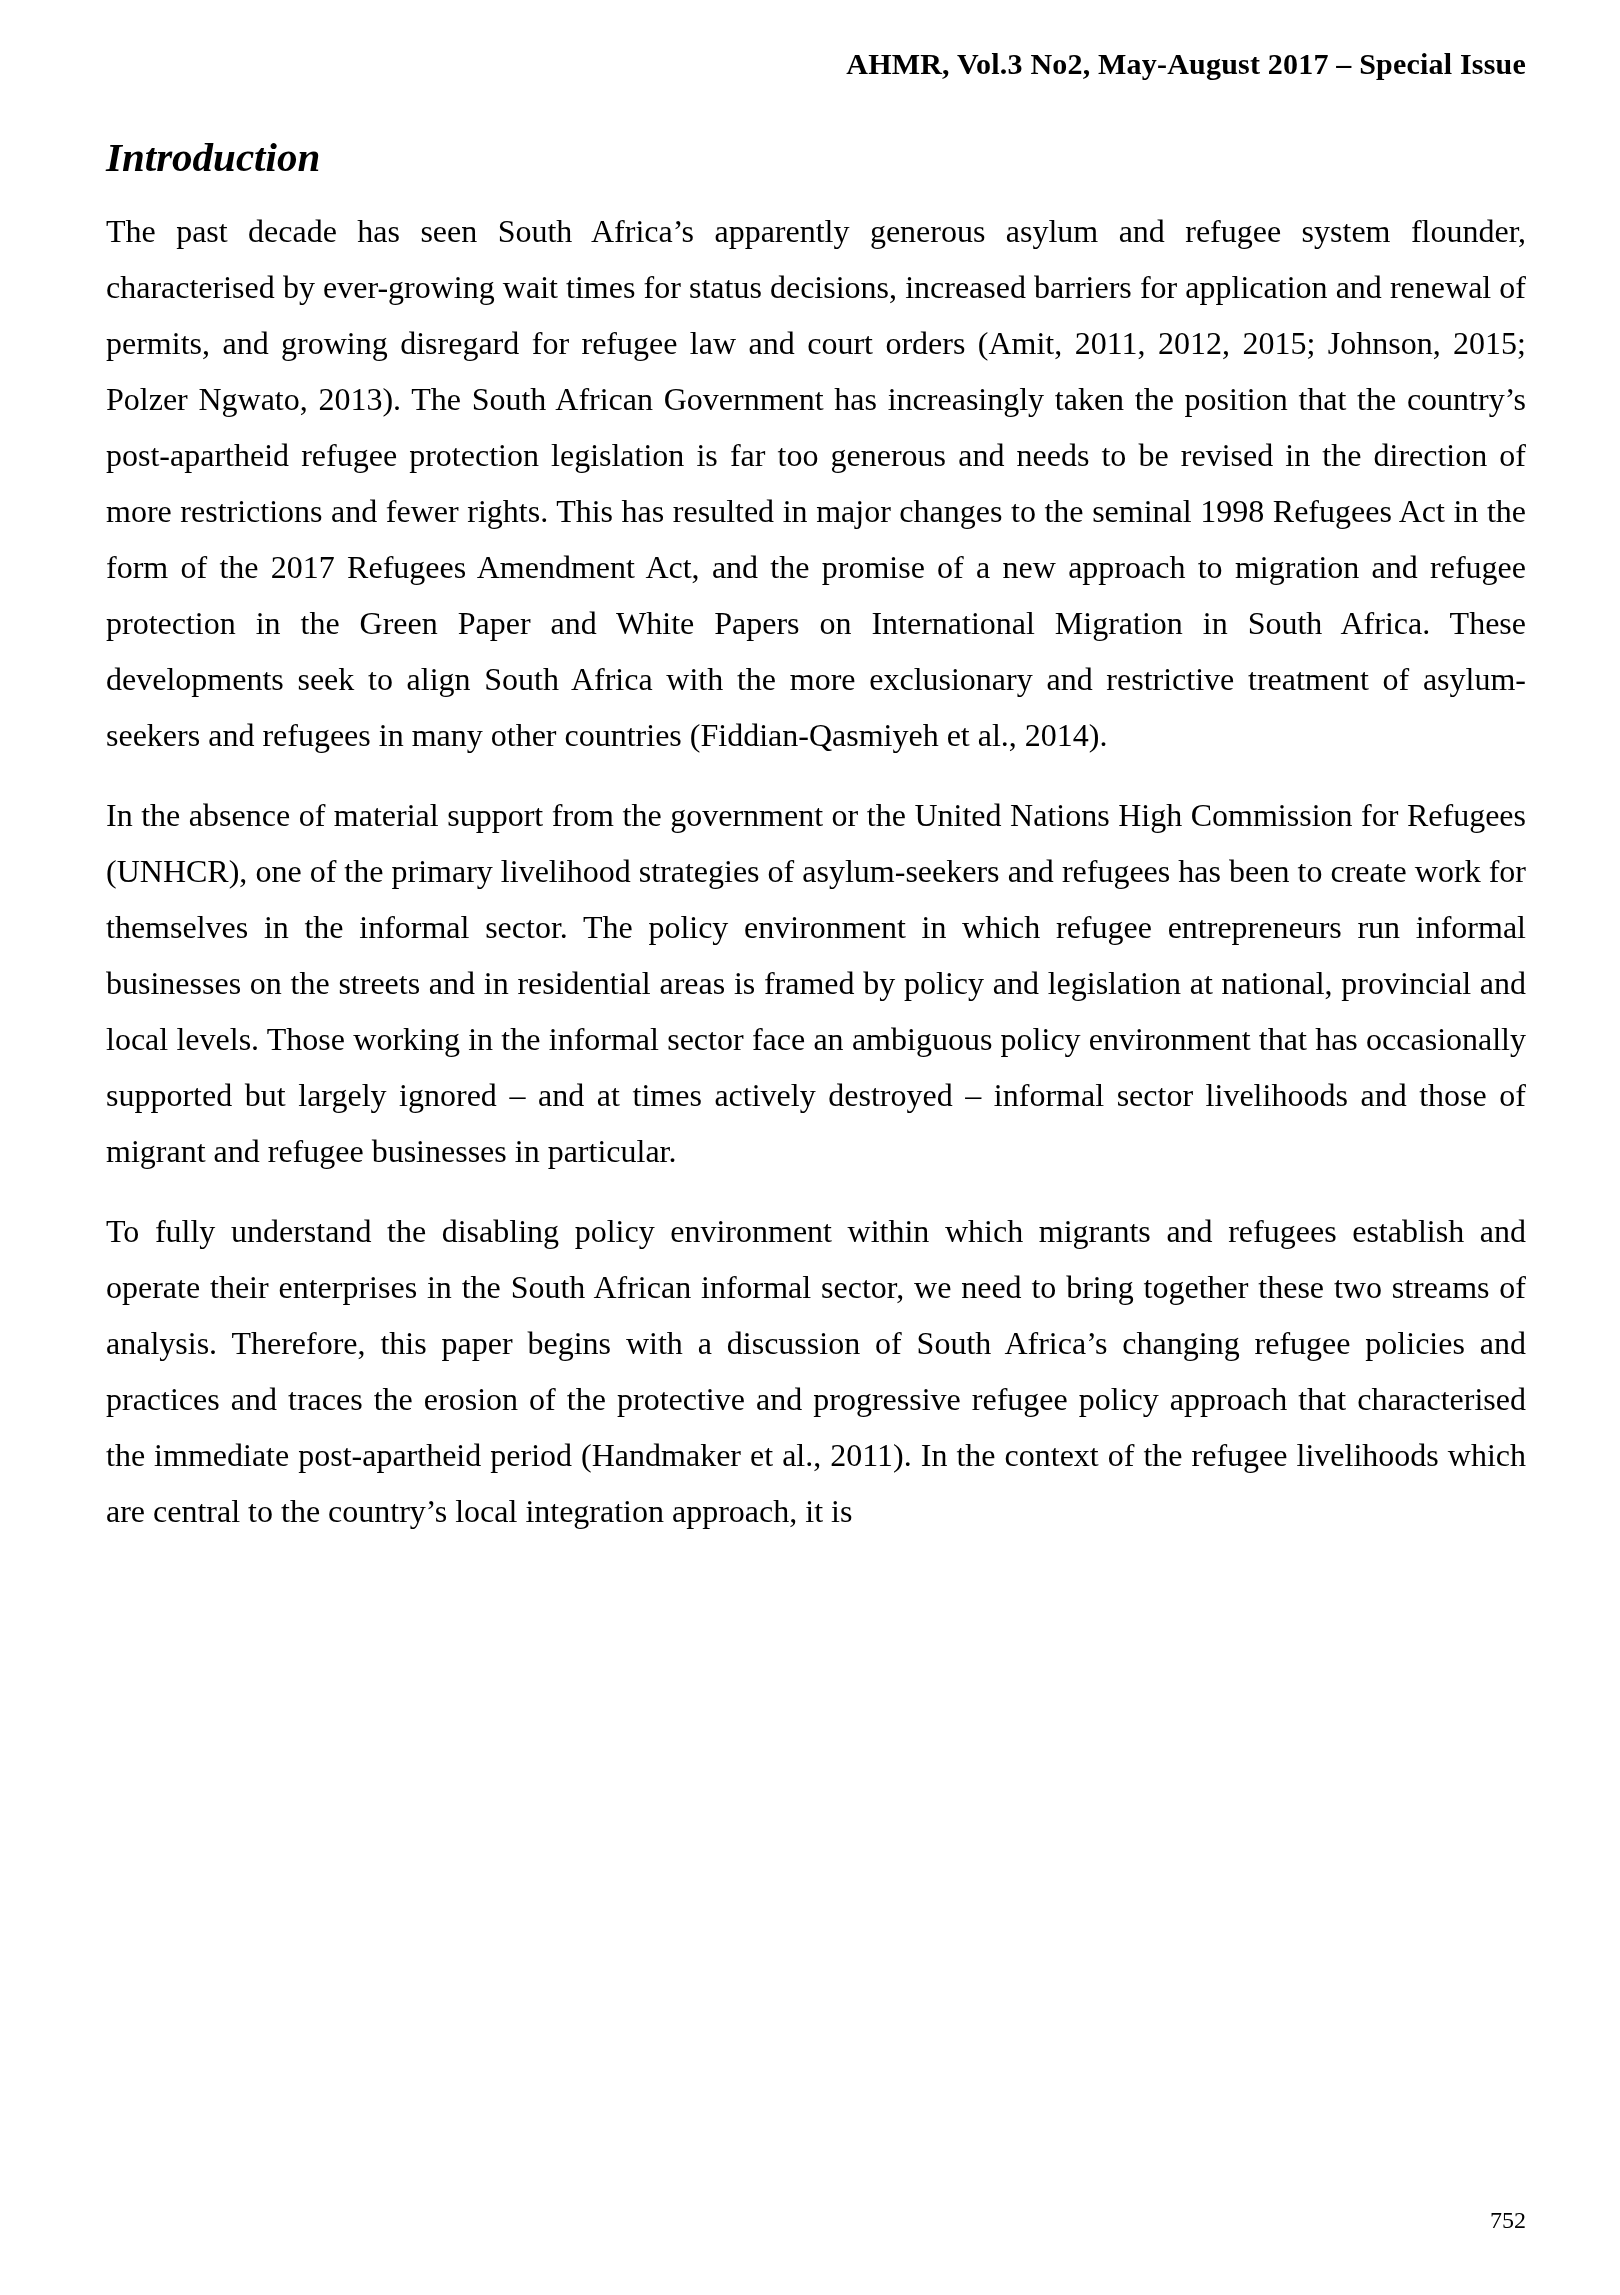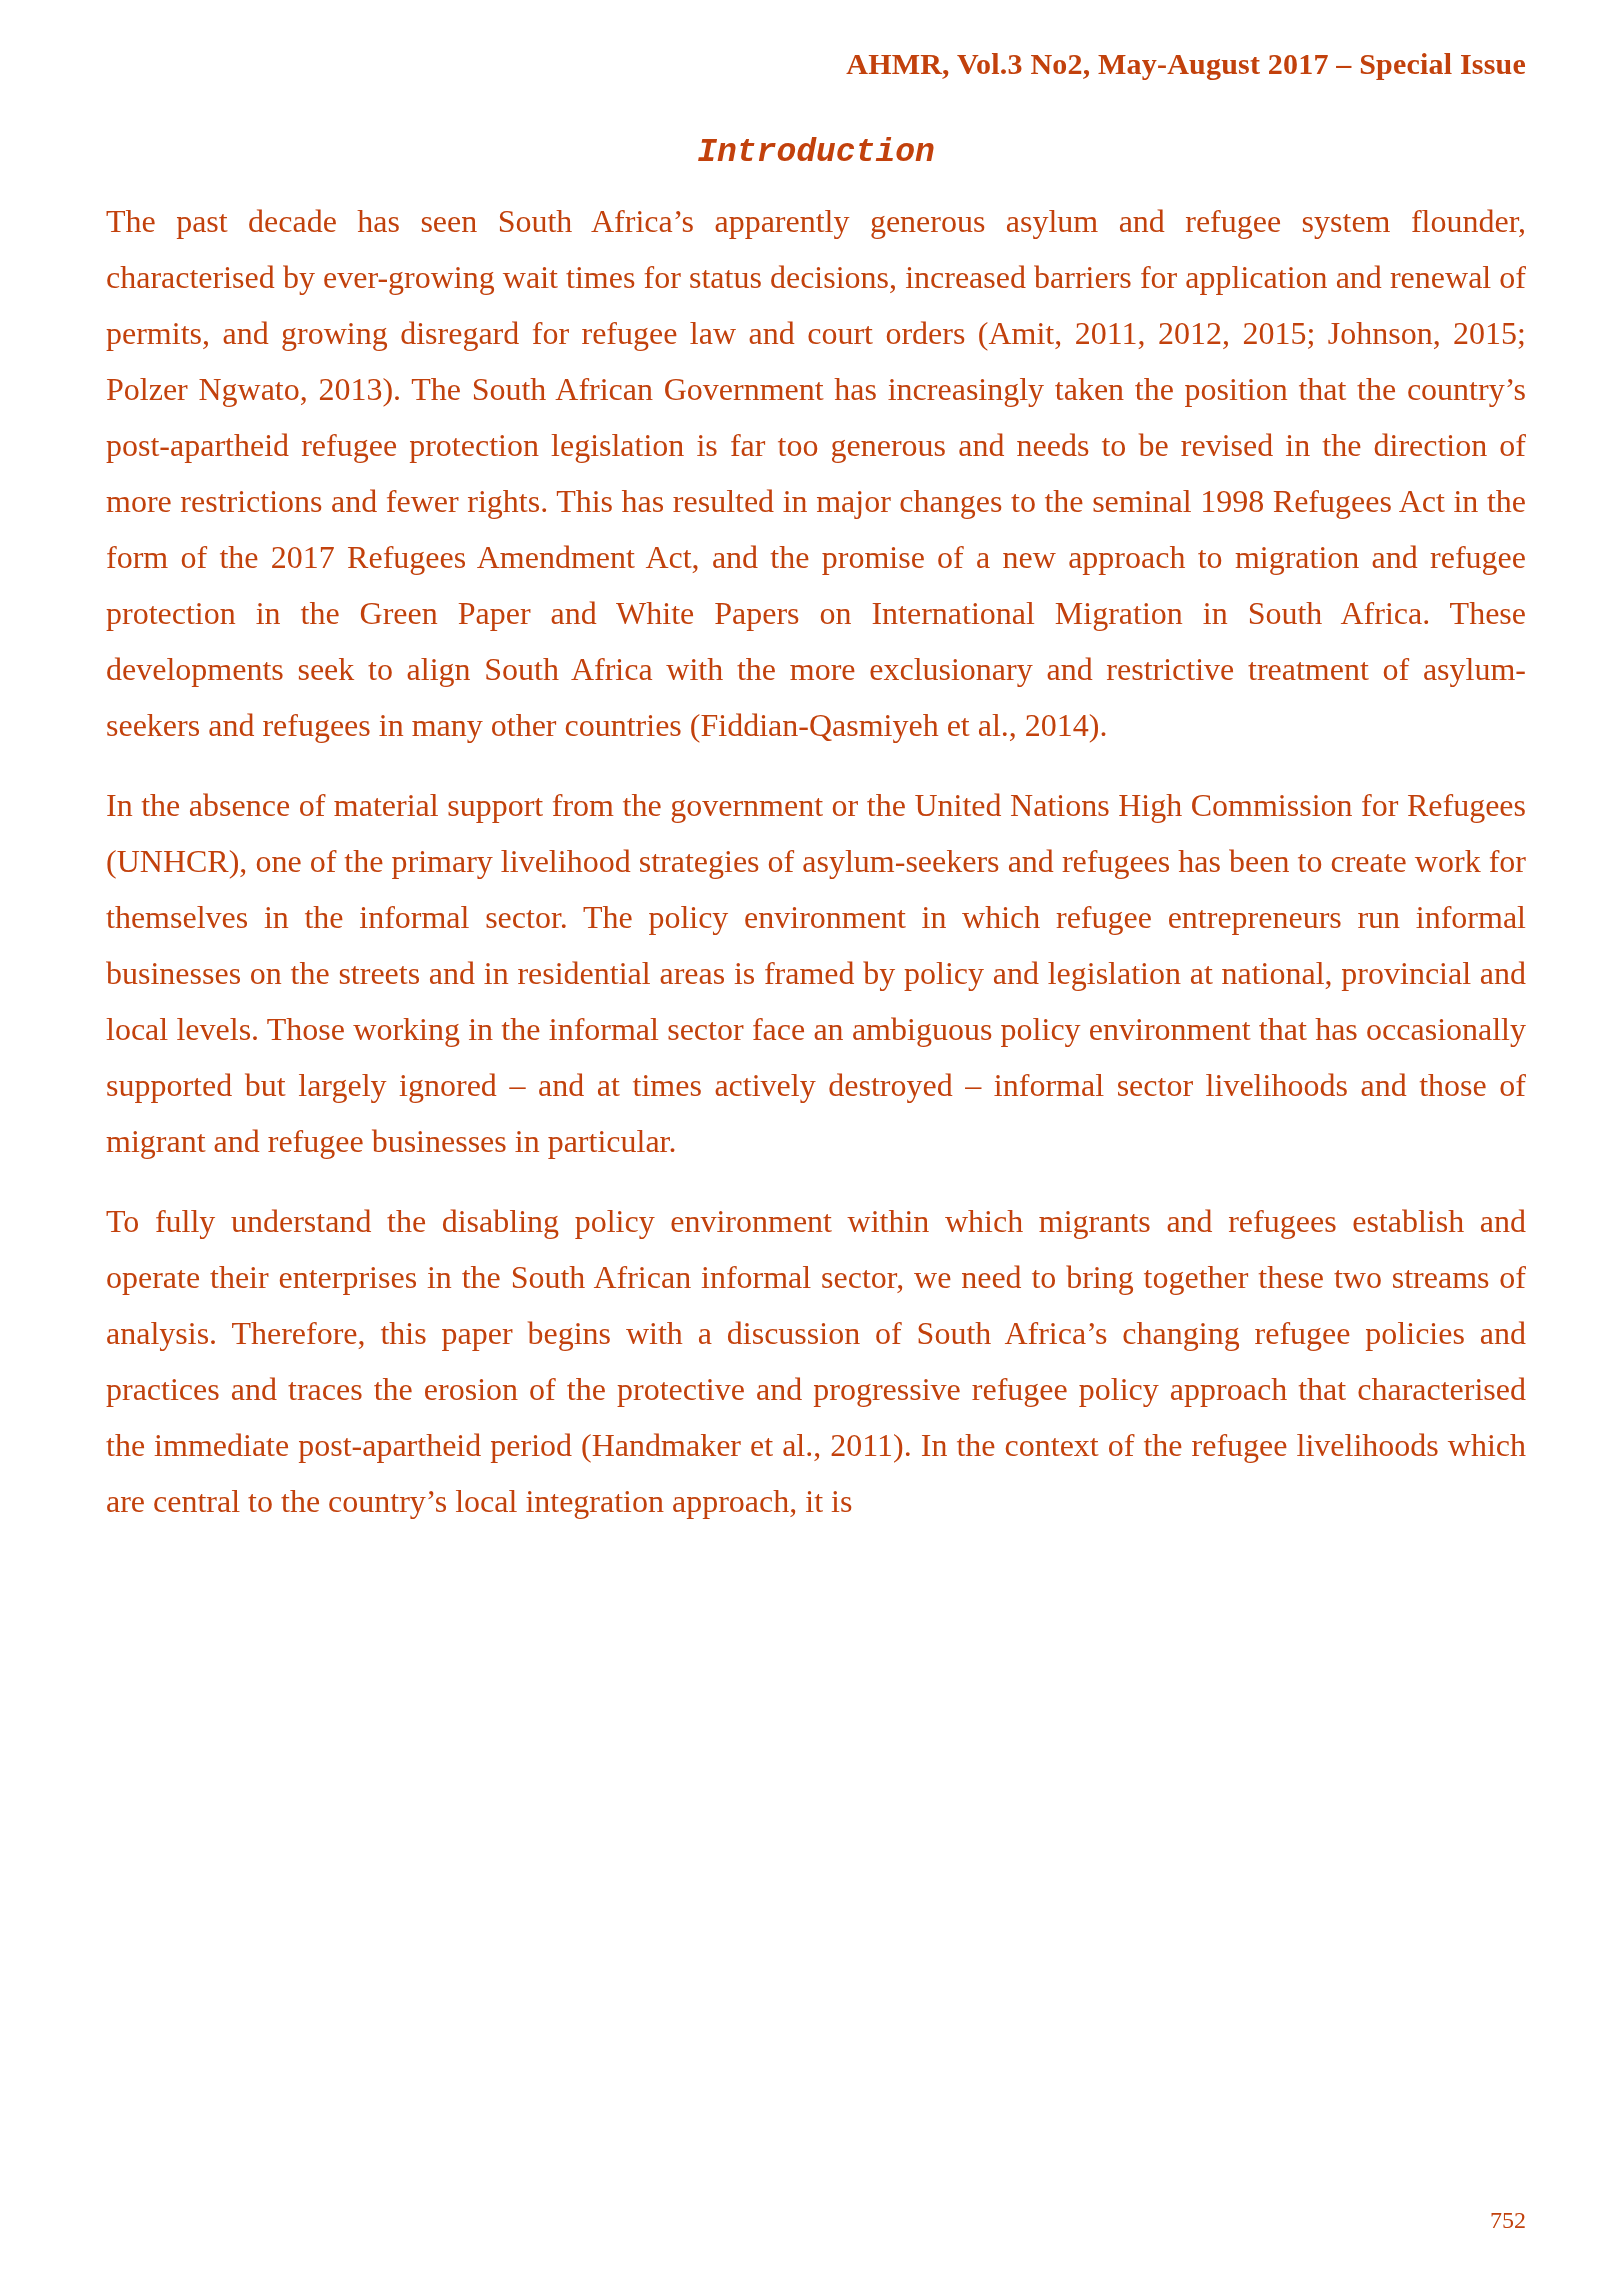--- a/index.html
+++ b/index.html
@@ -11,21 +11,21 @@
 
   .page {
     position: relative;
     width: 1621px;
     height: 2295px;
     background: #ffffff;
     box-sizing: border-box;
     padding: 0;
     overflow: hidden;
     font-family: "Liberation Serif", "DejaVu Serif", serif;
-    color: #c2410c;
+    color: #000000;
   }
 
   
   .running-header {
     position: absolute;
     top: 47px;
     left: 106px;
     right: 95px;
     text-align: right;
     font-family: "Liberation Serif", "DejaVu Serif", serif;
@@ -38,27 +38,27 @@
 
   
   .content {
     position: absolute;
     top: 133px;
     left: 106px;
     width: 1420px;
   }
 
   .section-heading {
-    font-family: Liberation Mono, monospace;
+    font-family: Liberation Serif, serif;
     font-weight: bold;
     font-style: italic;
-    font-size: 33px;
+    font-size: 41px;
     line-height: 1.2;
     margin: 0 0 20.6px 0;
-    text-align: center;
+    text-align: left;
   }
 
   .body-par {
     font-family: "Liberation Serif", "DejaVu Serif", serif;
     font-size: 32px;
     line-height: 56px;
     text-align: justify;
     text-justify: inter-word;
     margin: 0 0 24px 0;
     hyphens: none;

